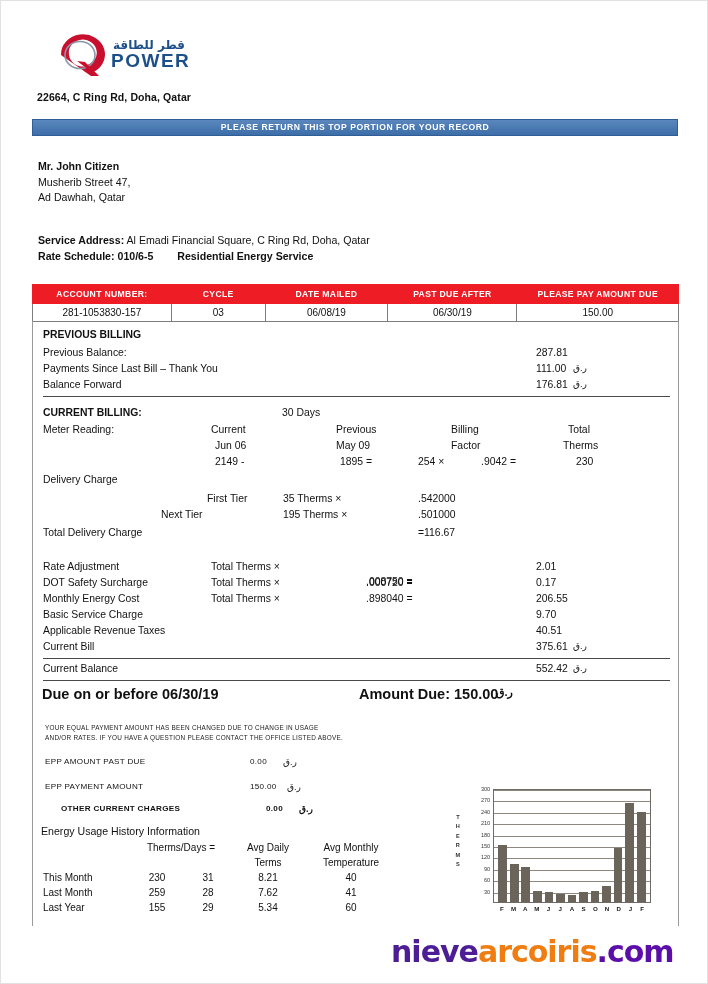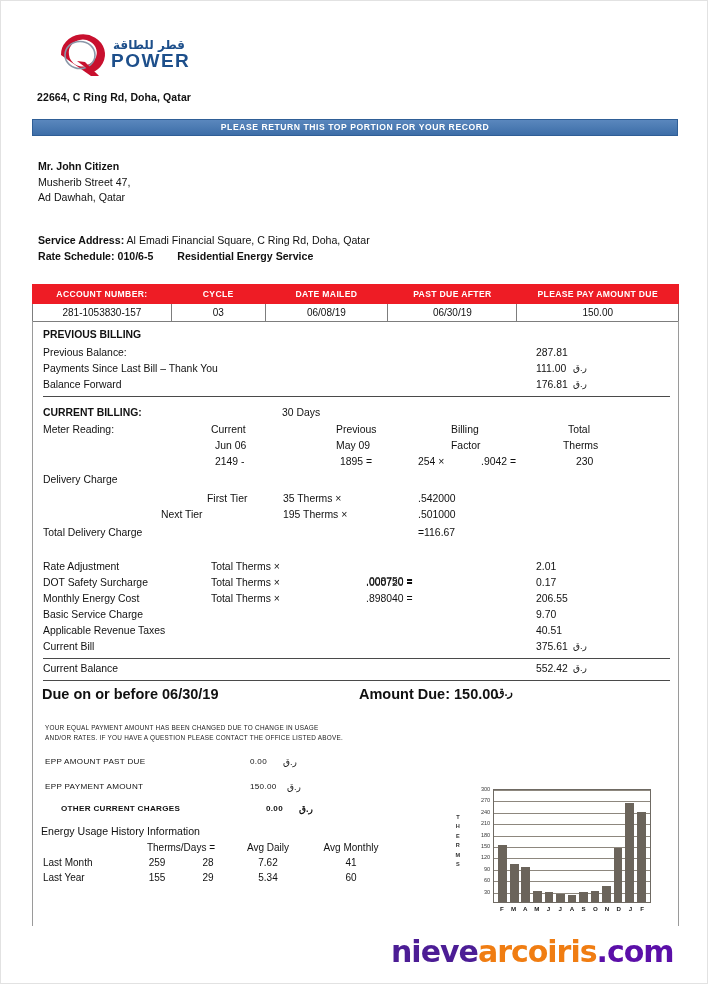--- a/index.html
+++ b/index.html
@@ -333,20 +333,34 @@
 
   <div class="usage-title">Energy Usage History Information</div>
 
   <table class="usage">
     <tbody>
         <tr>
       <td class="c-lbl"></td>
       <td class="c-th h" colspan="2">Therms/Days  =</td>
       <td class="c-ad h">Avg Daily</td>
       <td class="c-at h">Avg Monthly</td>
+    </tr>
+    <tr>
+      <td class="c-lbl"></td>
+      <td class="c-th"></td>
+      <td class="c-dy"></td>
+      <td class="c-ad h">Terms</td>
+      <td class="c-at h">Temperature</td>
+    </tr>
+    <tr>
+      <td class="c-lbl">This Month</td>
+      <td class="c-th h">230</td>
+      <td class="c-dy h">31</td>
+      <td class="c-ad h">8.21</td>
+      <td class="c-at h">40</td>
     </tr>
     <tr>
       <td class="c-lbl">Last Month</td>
       <td class="c-th h">259</td>
       <td class="c-dy h">28</td>
       <td class="c-ad h">7.62</td>
       <td class="c-at h">41</td>
     </tr>
     <tr>
       <td class="c-lbl">Last Year</td>

